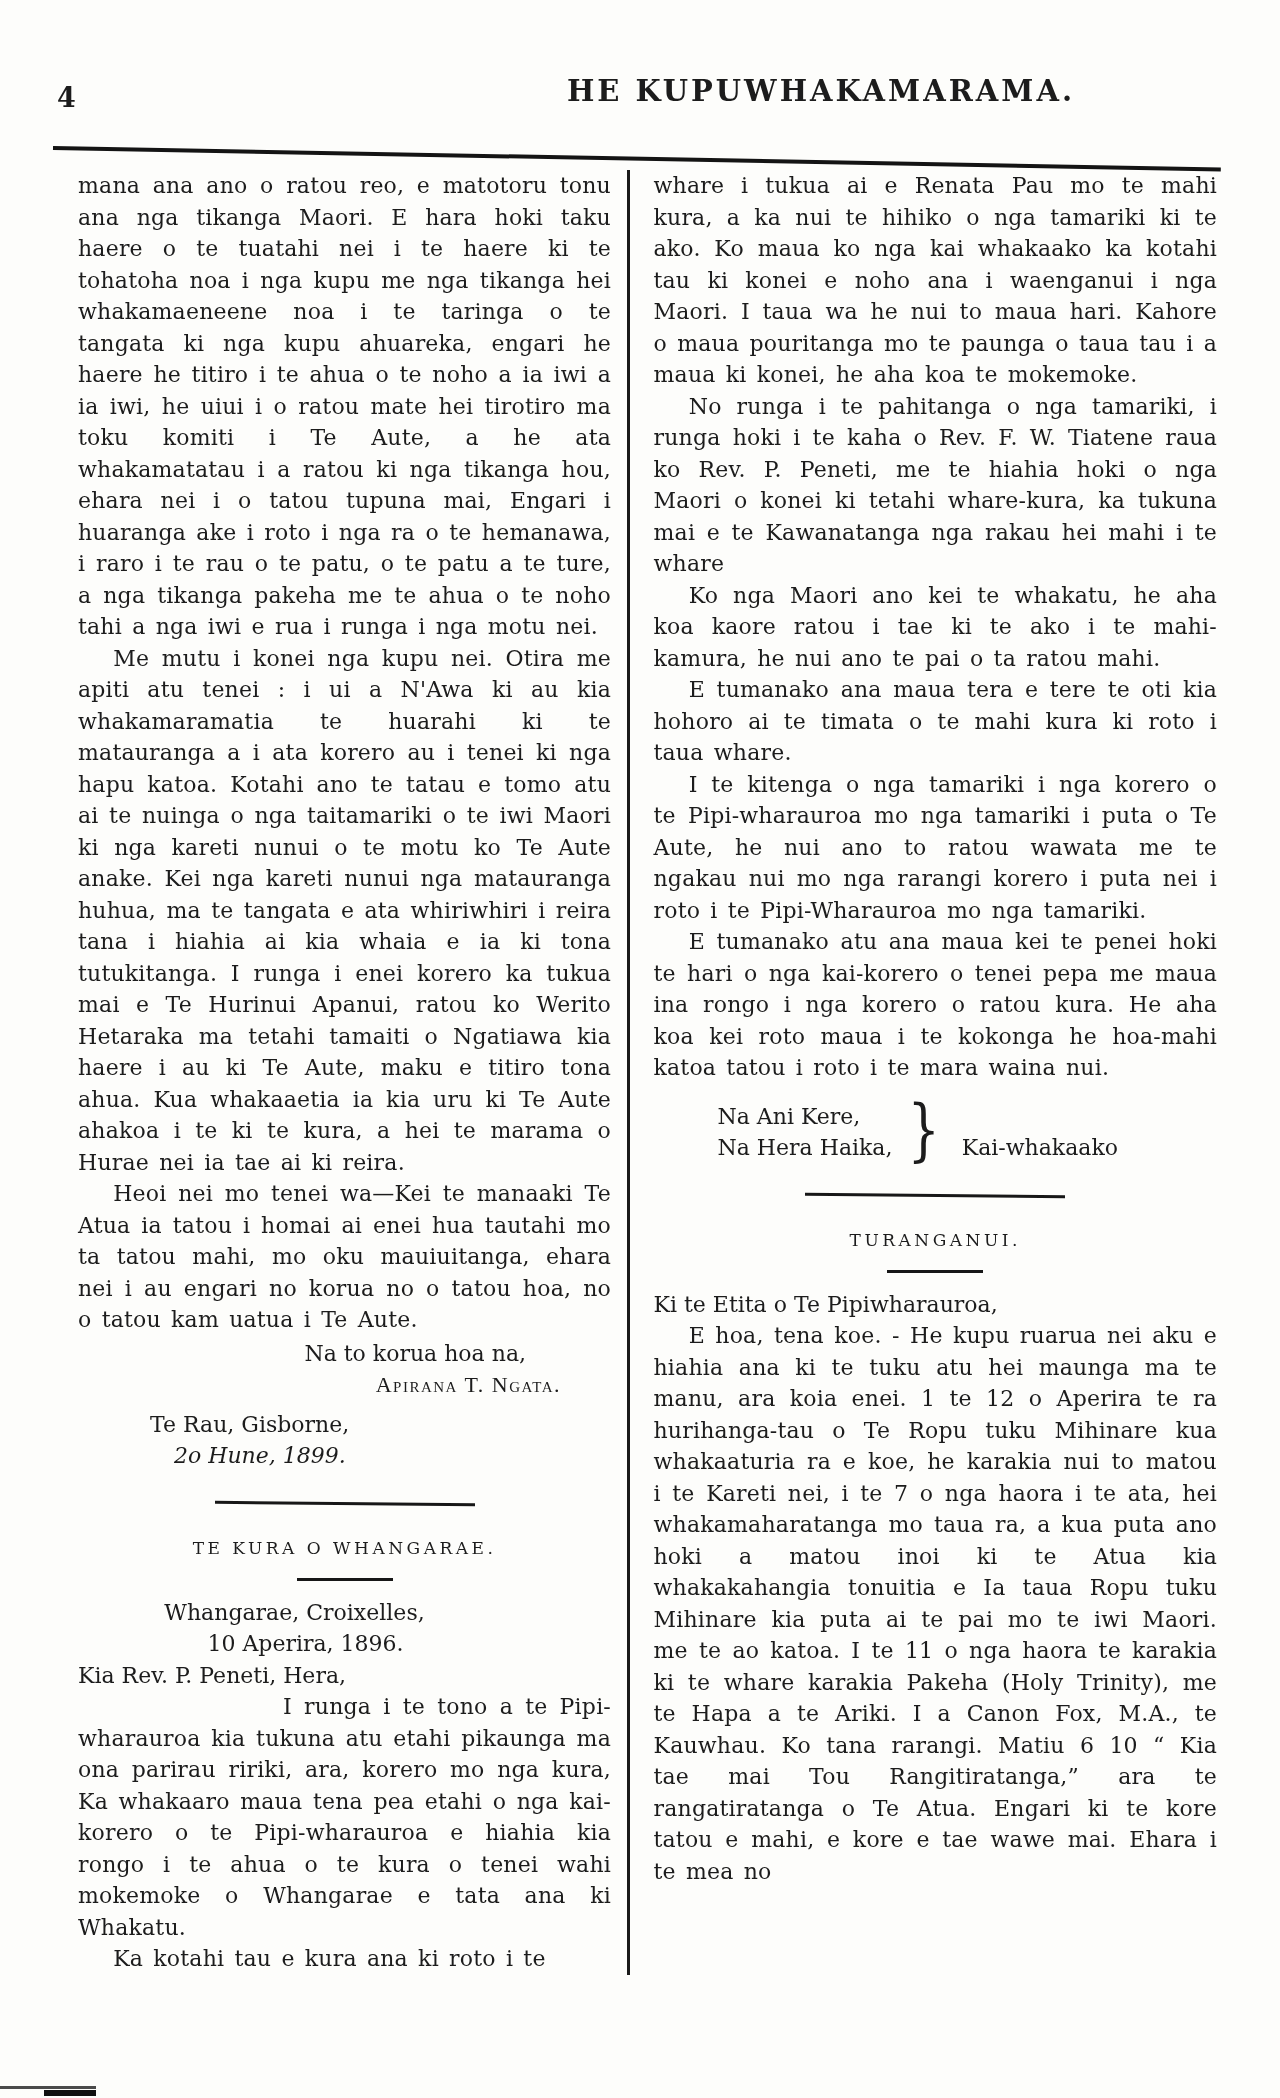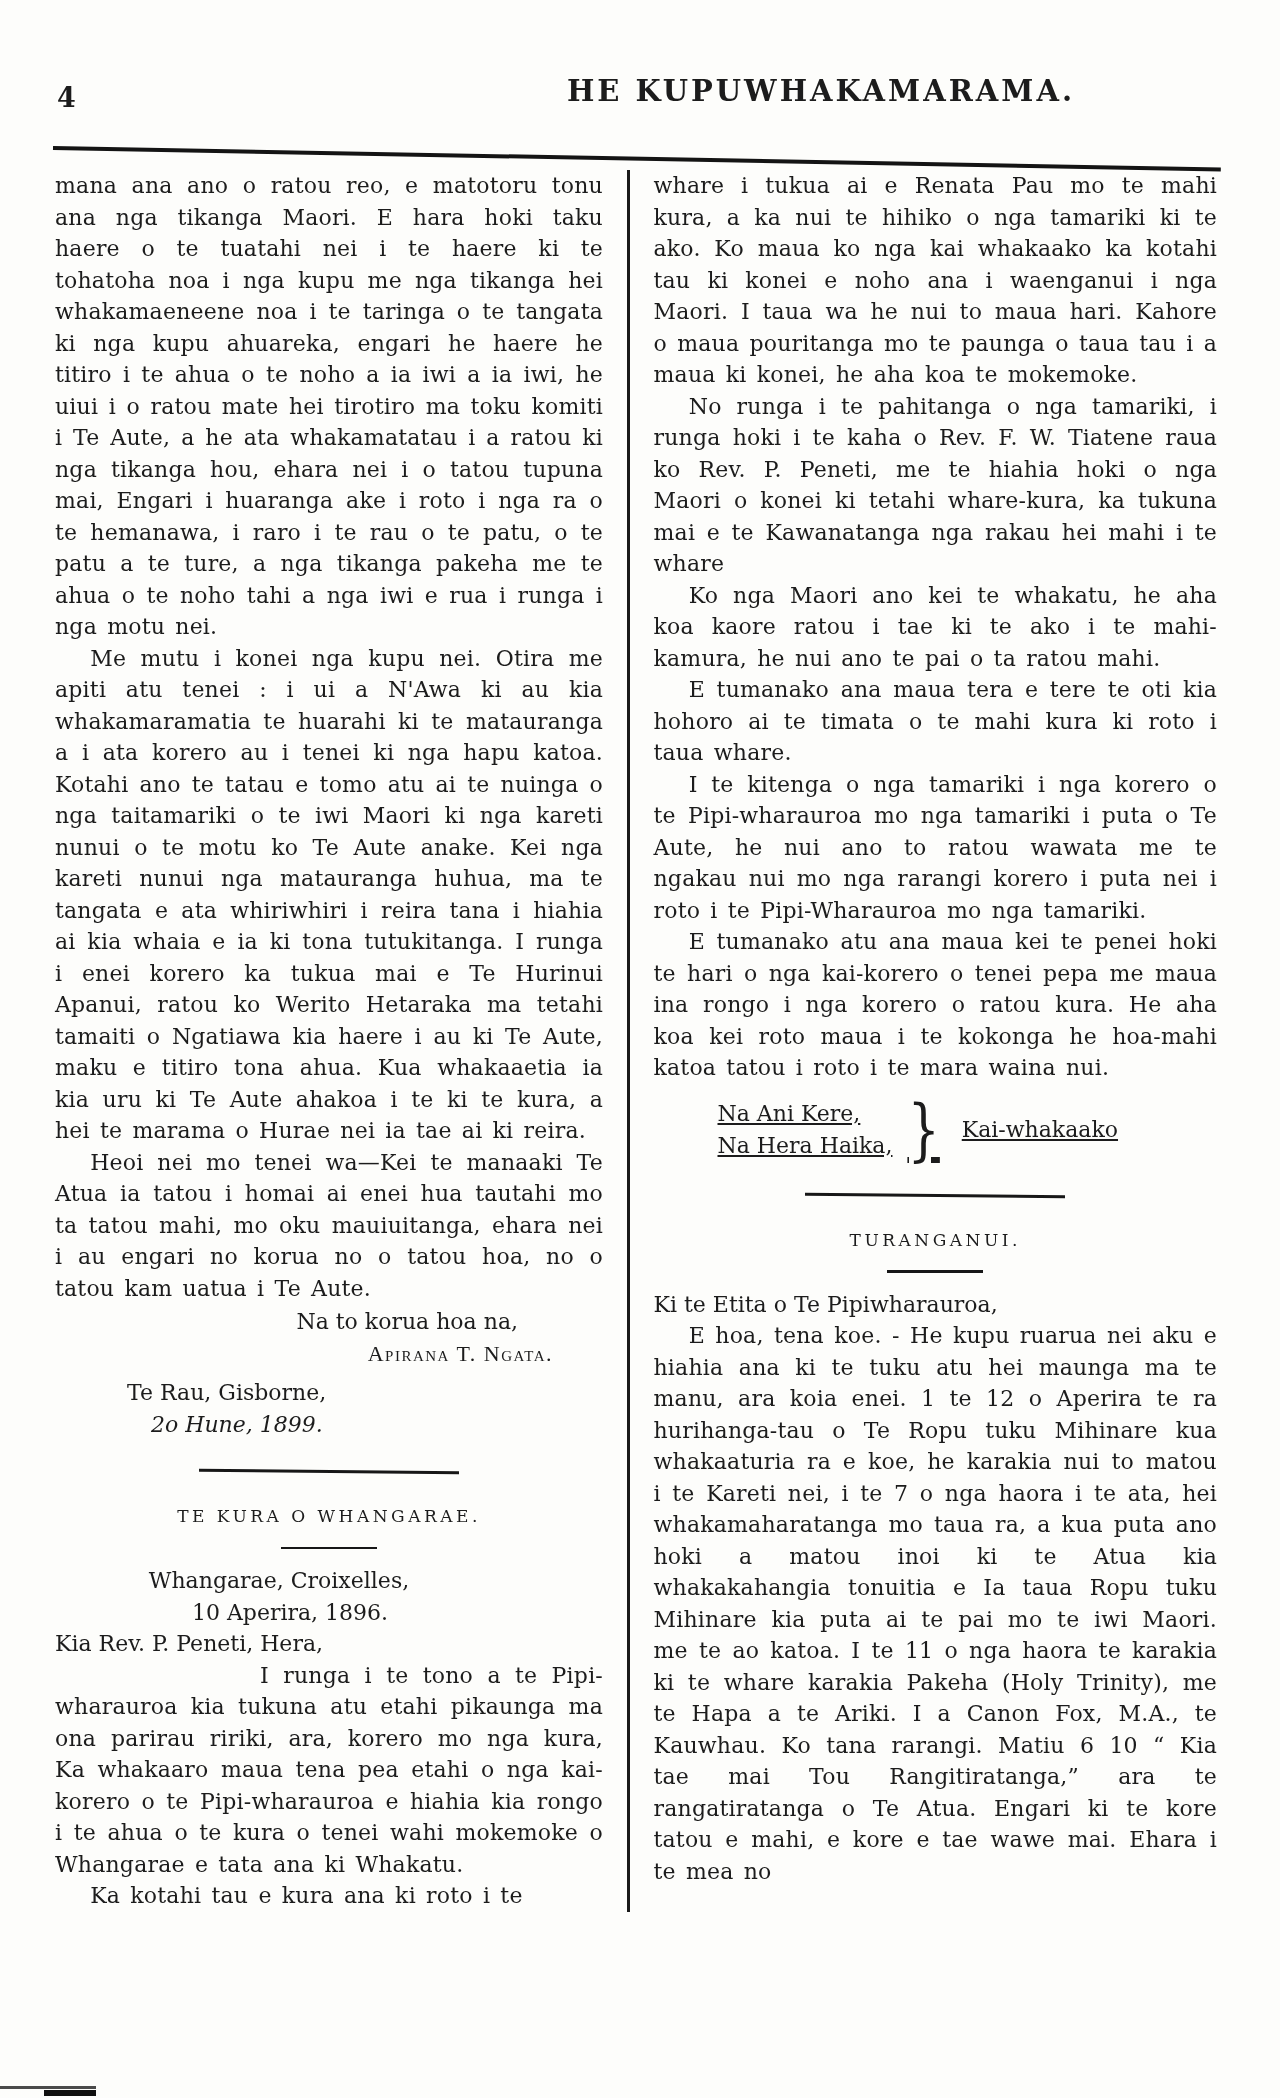--- a/index.html
+++ b/index.html
@@ -27,21 +27,21 @@
   .header-rule {
     position:absolute; top:146px; left:53px;
     width:1168px; height:4px; background:#141414;
     transform:rotate(1.05deg); transform-origin:left center;
   }
   .columns {
     position:absolute; top:170px; left:55px; width:1162px;
     display:grid; grid-template-columns:572px 2.5px 1fr;
   }
   .column-divider { background:#1a1a1a; width:2.5px; }
-  .col-left  { padding-right:24px; }
+  .col-left  { padding-right:16px;margin-left:23px; }
   .col-right { padding-left:24px; }
   p { margin:0; }
   .para {
     text-align:justify;
     text-indent:1.6em;
     word-spacing:3px;
     letter-spacing:0.2px;
   }
   .para.no-indent { text-indent:0; }
   .para.deep-indent { text-indent:205px; }
@@ -64,22 +64,22 @@
   }
   .heading-rule {
     width:96px; height:2.5px; background:#171717;
     margin:14px auto 16px auto;
   }
   .dateline { text-align:center; }
   .dateline-place { padding-right:100px; }
   .dateline-date  { padding-right:78px; }
   .salutation { text-indent:0; }
   .sig-group {
-    display:flex; align-items:center;
-    margin:12px 0 10px 0; padding-left:64px;text-decoration:underline;
+    display:flex; align-items:flex-end;
+    margin:12px 0 10px 0; padding-left:64px;
   }
   .sig-names p { line-height:31.5px; }
   .brace {
     font-size:68px; line-height:68px; font-weight:normal;
     margin:0 16px 0 10px;
     transform:scaleX(0.75);
   }
   .edge-frag-1 {
     position:absolute; left:0; top:2086px;
     width:96px; height:3px; background:#4a4a4a;

